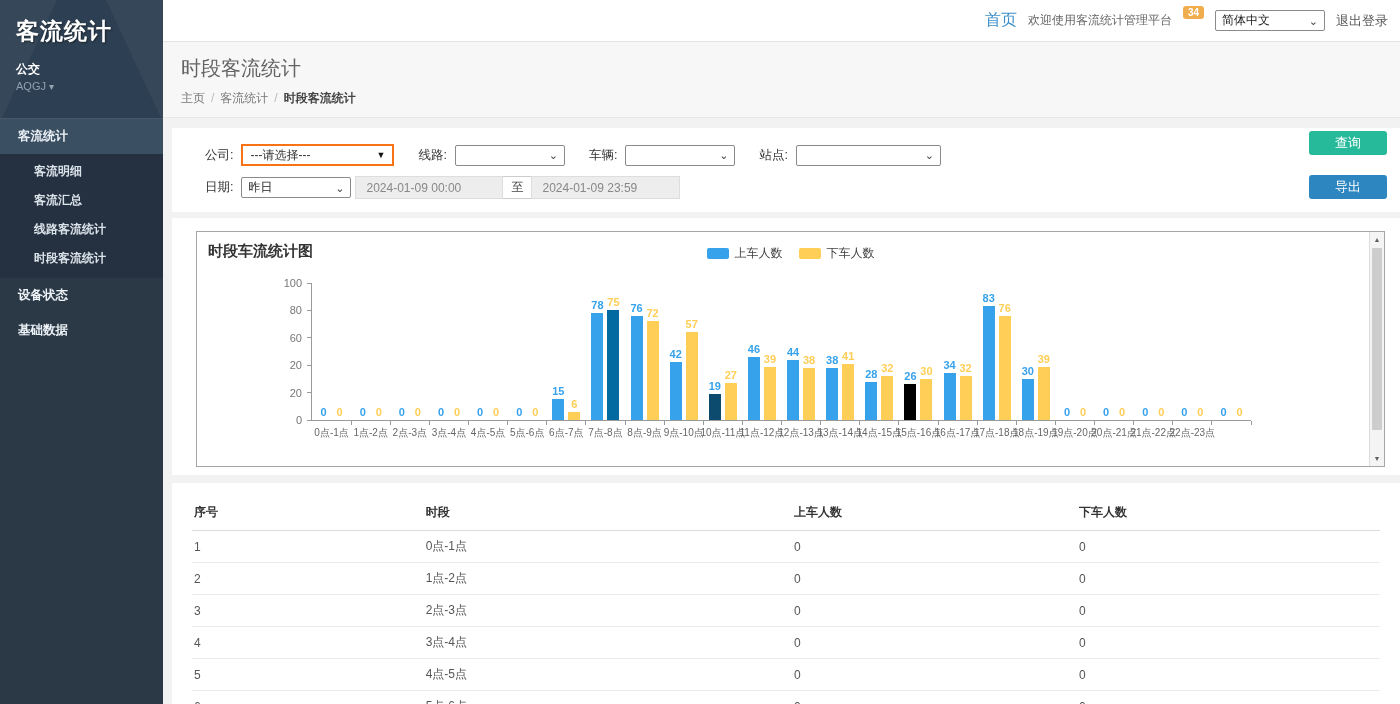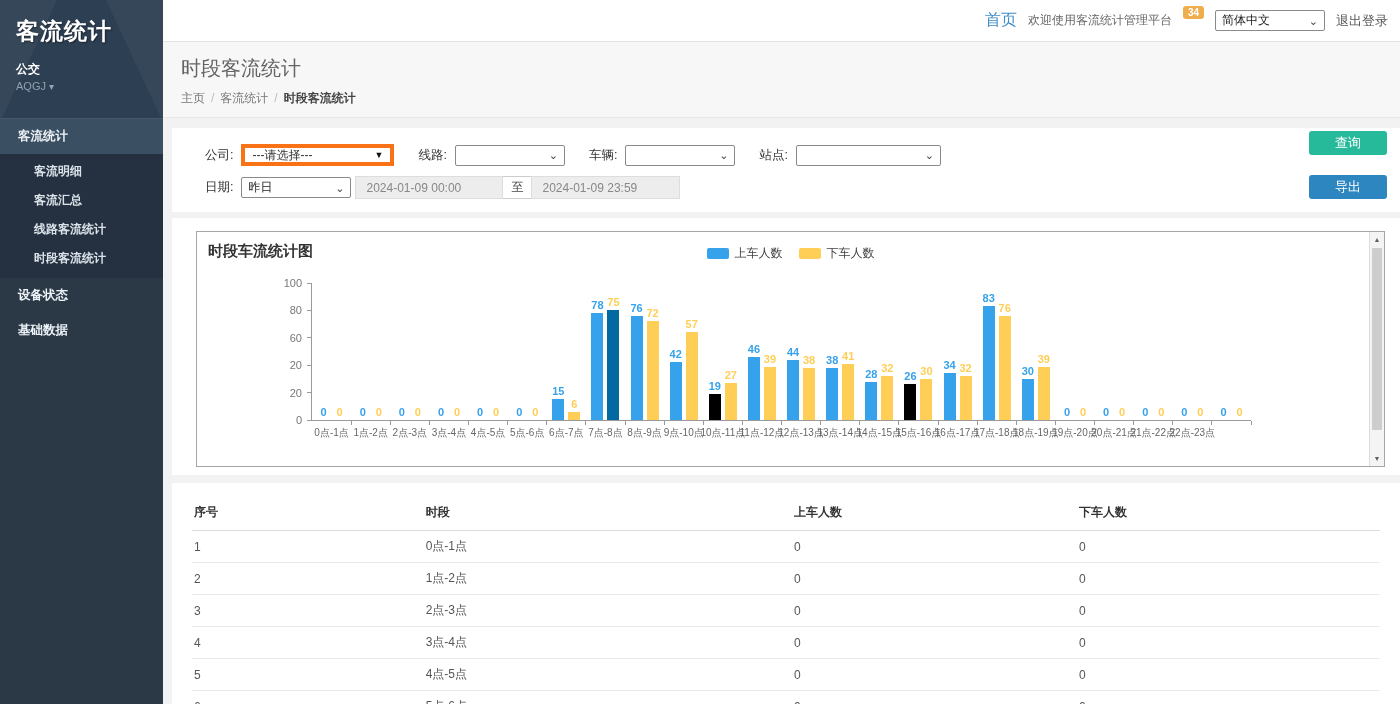--- a/index.html
+++ b/index.html
@@ -42,21 +42,21 @@
 
   .content { flex:1; padding-top:10px; overflow:hidden; }
   .panel { background:#fff; margin:0 0 8px 9px; }
 
   
   .filter-panel { position:relative; height:84px; padding:16px 0 0 33px; margin-bottom:6px; }
   .frow { display:flex; align-items:center; font-size:12.5px; color:#333; }
   .frow + .frow { margin-top:10px; }
   .flabel { margin-right:8px; white-space:nowrap; }
   .flabel.gap { margin-left:24px; }
-  .sel-custom { width:153px; height:22px; border:4px solid #f97316; background:#fff; display:flex; align-items:center; justify-content:space-between; padding:0 7px; font-size:12px; color:#333; cursor:pointer; }
+  .sel-custom { width:153px; height:22px; border:2px solid #f97316; background:#fff; display:flex; align-items:center; justify-content:space-between; padding:0 7px; font-size:12px; color:#333; cursor:pointer; }
   .sel-custom .tri { font-size:9px; color:#111; }
   .sel-native { height:21px; border:1px solid #8a8a8a; border-radius:2px; background:#fff; display:flex; align-items:center; justify-content:flex-end; padding:0 6px; font-size:12px; color:#222; cursor:pointer; }
   .sel-native .chev { font-size:11px; color:#444; line-height:8px; }
   .w110 { width:110px; } .w145 { width:145px; }
   .date-group { display:flex; align-items:stretch; margin-left:4px; }
   .date-input { width:148px; height:23px; background:#ededed; border:1px solid #ddd; color:#888; font-size:12px; display:flex; align-items:center; padding-left:10px; cursor:text; }
   .date-sep { width:28px; height:23px; background:#fff; border:1px solid #ccc; border-left:none; border-right:none; display:flex; align-items:center; justify-content:center; font-size:12px; color:#444; }
   .btn { position:absolute; right:13px; width:78px; height:24px; border:none; border-radius:3px; color:#fff; font-size:13px; font-family:inherit; cursor:pointer; }
   .btn-query { top:3px; }
   .btn-export { top:47px; }
@@ -304,21 +304,21 @@
                     <span class="dlabel" style="color: rgb(54, 162, 235);">42</span>
                   </div>
                   <div class="bar" style="height: 87.68px; background: rgb(255, 206, 86);">
                     <span class="dlabel" style="color: rgb(255, 206, 86);">57</span>
                   </div>
                 </div>
                 <div class="xlabel">9点-10点</div>
               </div>
               <div class="slot">
                 <div class="bargroup">
-                  <div class="bar" style="height: 26.03px; background: #000000;">
+                  <div class="bar" style="height: 26.03px; background: #0c4a6e;">
                     <span class="dlabel" style="color: rgb(54, 162, 235);">19</span>
                   </div>
                   <div class="bar" style="height: 36.99px; background: rgb(255, 206, 86);">
                     <span class="dlabel" style="color: rgb(255, 206, 86);">27</span>
                   </div>
                 </div>
                 <div class="xlabel">10点-11点</div>
               </div>
               <div class="slot">
                 <div class="bargroup">

